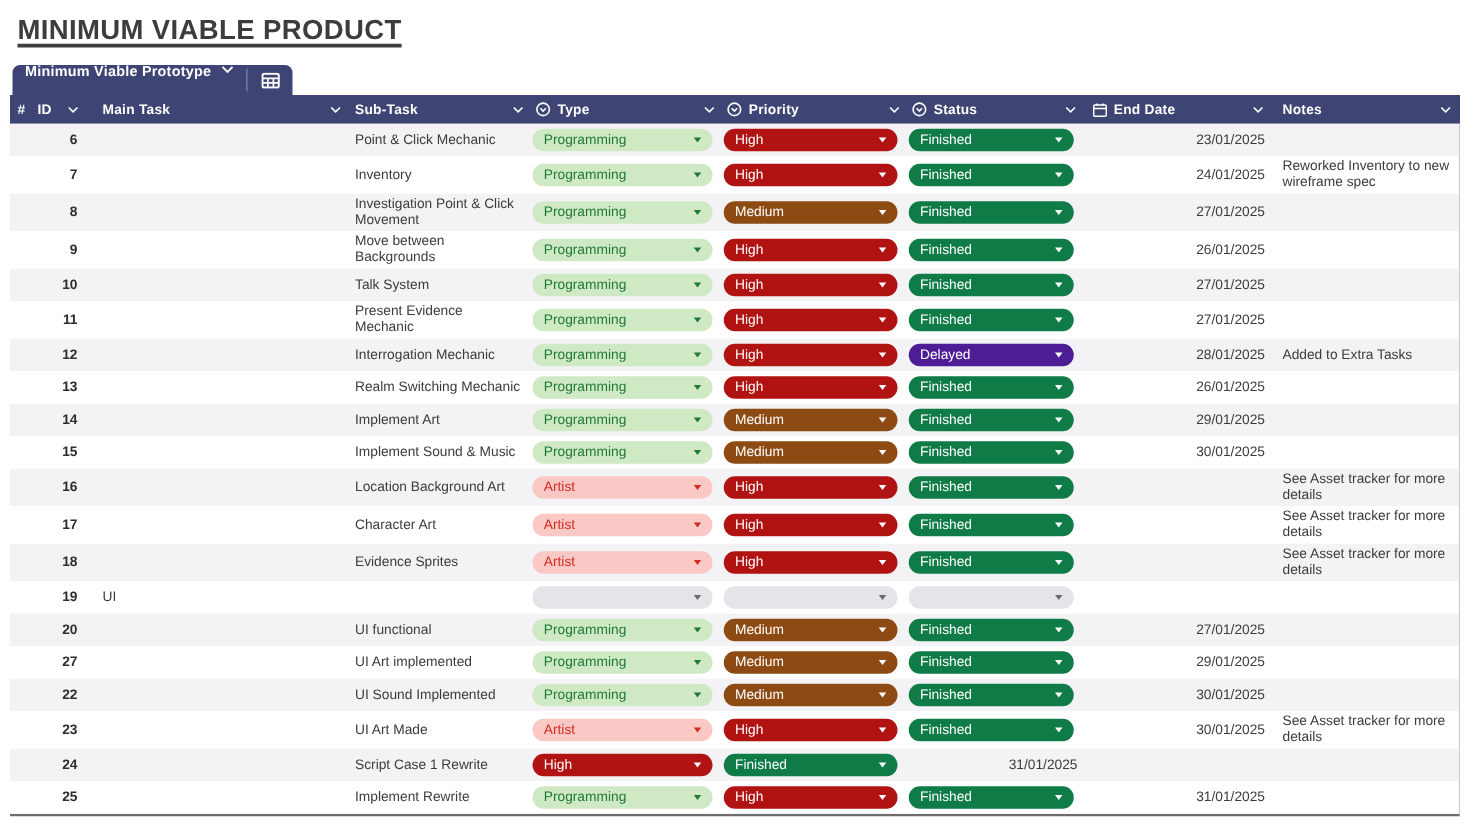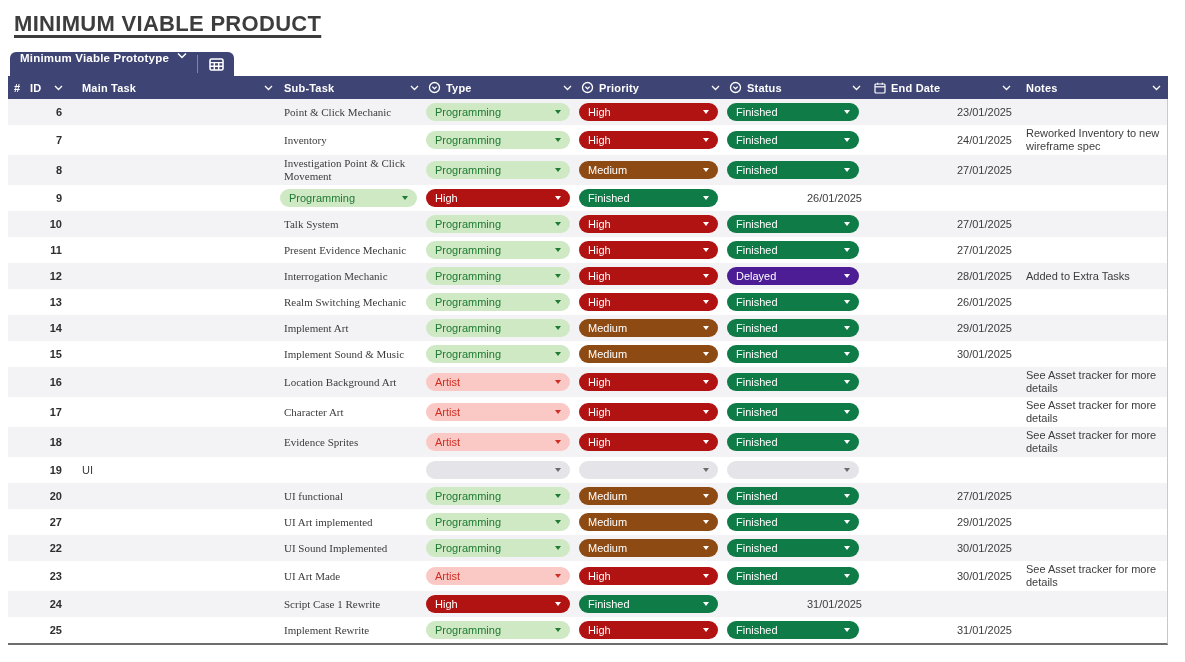--- a/index.html
+++ b/index.html
@@ -37,21 +37,21 @@
   .hc .chev { margin-left:auto; margin-right:7px; display:flex; align-items:center; }
   .pl6{padding-left:6px;} .pl4{padding-left:4px;} .pl12{padding-left:12px;} .pl8{padding-left:8px;} .pl2{padding-left:2px;}
 
   
   .tbody { border-right:1px solid #c9c9c9; border-bottom:2px solid #6d6d6d; }
   .trow { min-height:26px; align-items:center; background:#ffffff; }
   .trow.stripe { background:#f3f3f6; }
   .cell { display:flex; align-items:center; font-size:11px; color:#3c3c3c; line-height:13px; padding-top:2px; padding-bottom:2px; }
   .cell.c-id { justify-content:flex-end; padding-right:8px; font-weight:700; color:#2e2e2e; }
   .cell.c-main { padding-left:12px; }
-  .cell.c-sub { padding-left:4px; padding-right:8px;font-family:Liberation Serif, serif; }
+  .cell.c-sub { padding-left:4px; padding-right:8px; }
   .cell.c-date { justify-content:flex-end; padding-right:6px; }
   .cell.c-notes { padding-left:8px; padding-right:4px; }
 
   
   .pill {
     width:calc(100% - 9px); height:18px; border-radius:9px;
     display:flex; align-items:center; padding:1px 9px;
     font-size:11px; line-height:18px; white-space:nowrap; cursor:pointer;
   }
   .pill .arrow {
@@ -264,20 +264,21 @@
             <div class="arrow"></div>
           </div>
         </div>
         <div class="cell c-date">27/01/2025</div>
         <div class="cell c-notes"></div>
       </div>
       <div class="grid trow">
         <div class="cell c-num"></div>
         <div class="cell c-id">9</div>
         <div class="cell c-main"></div>
+        <div class="cell c-sub">Move between Backgrounds</div>
         <div class="cell c-type">
           <div class="pill" style="background: rgb(207, 233, 197); color: rgb(31, 122, 51);">
             <div class="pill-label">Programming</div>
             <div class="arrow"></div>
           </div>
         </div>
         <div class="cell c-priority">
           <div class="pill" style="background: rgb(177, 18, 18); color: rgb(255, 255, 255);">
             <div class="pill-label">High</div>
             <div class="arrow"></div>

